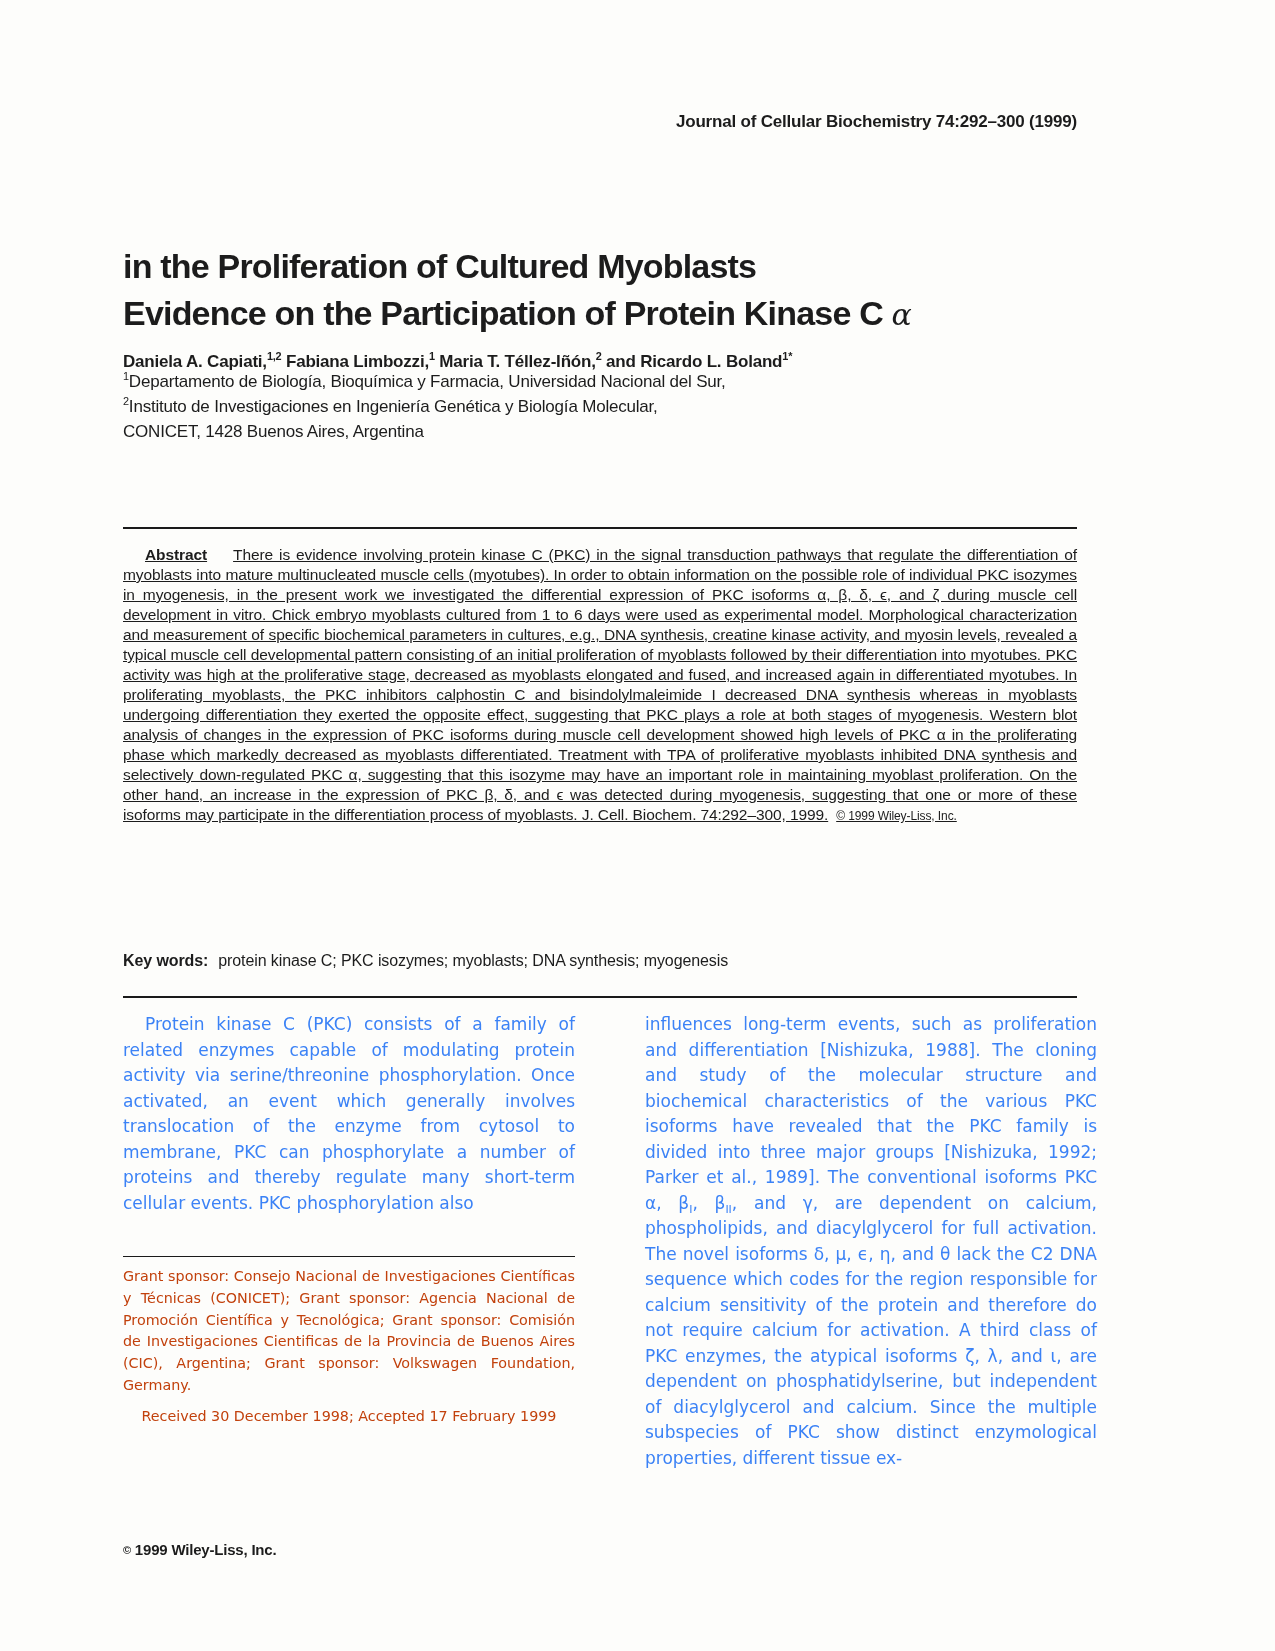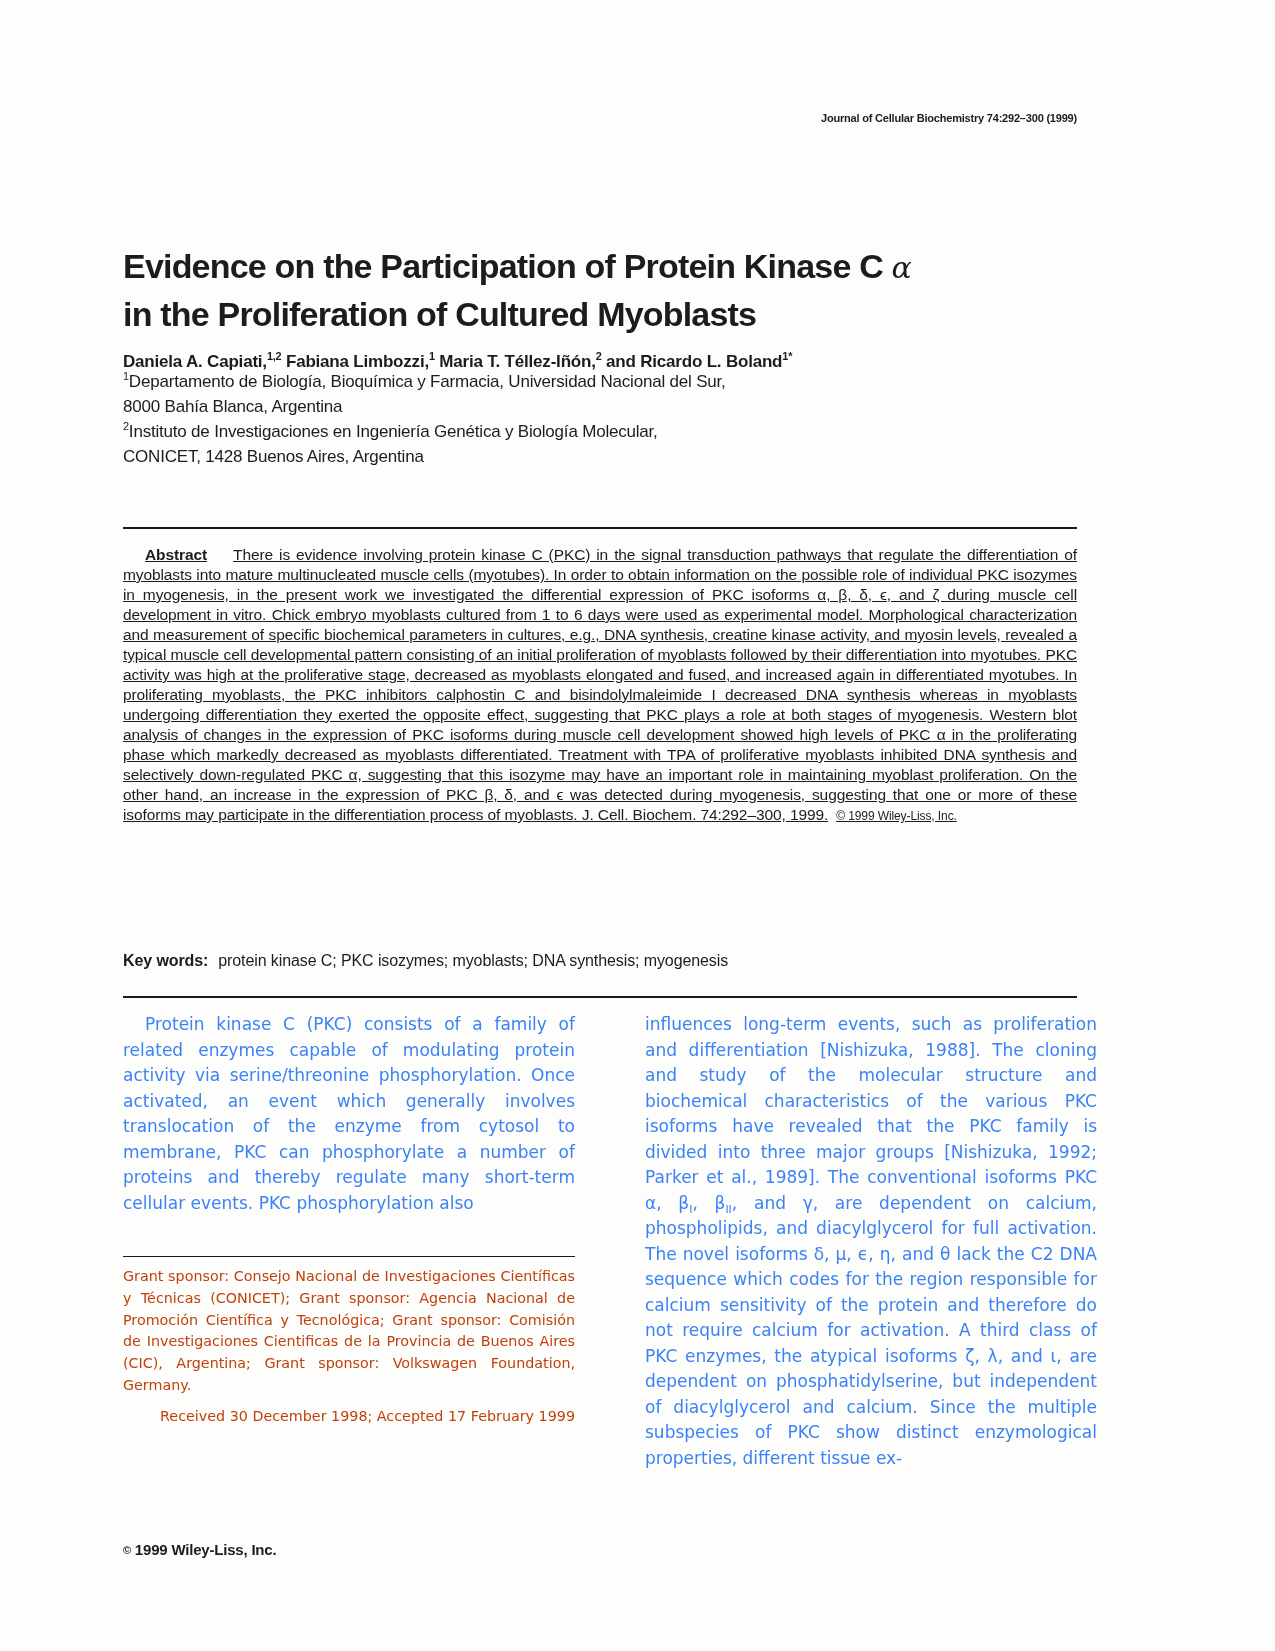--- a/index.html
+++ b/index.html
@@ -10,21 +10,21 @@
     background:#fdfdfb;
     color:#1c1c1c;
     font-family:"Liberation Sans", sans-serif;
     overflow:hidden;
   }
   .abs { position:absolute; }
 
   .journal-header {
     left:123px; top:112px; width:954px;
     text-align:right;
-    font-size:11px; font-weight:bold; letter-spacing:-0.2px;
+    font-size:17px; font-weight:bold; letter-spacing:-0.2px;
   }
 
   .paper-title {
     left:123px; top:243px; width:960px;
     font-size:34px; font-weight:bold; line-height:47px;
     letter-spacing:-0.8px;
   }
   .paper-title .alpha {
     font-family:"DejaVu Serif", serif;
     font-style:italic; font-weight:normal;
@@ -76,45 +76,44 @@
   .col-left p { margin:0; text-indent:22px; }
   .col-right p { margin:0; }
 
   .footnotes {
     left:123px; top:1266px; width:452px;
     font-family:"DejaVu Sans", sans-serif;
     font-size:14.3px; line-height:21.8px;
     text-align:justify; color:#c2410c;
   }
   .footnotes p { margin:0 0 9px 0; }
-  .footnotes p.received { text-align:right; margin-bottom:0; }
+  .footnotes p.received { text-align:center; margin-bottom:0; }
 
   .footer-copyright {
     left:123px; top:1541px; width:500px;
     font-size:15px; font-weight:bold; letter-spacing:-0.2px;
   }
   .footer-copyright .csym { font-size:11px; vertical-align:1px; }
 </style>
 </head>
 <body>
 
 <div class="page">
 
   <div class="abs journal-header">Journal of Cellular Biochemistry 74:292–300 (1999)</div>
 
   <div class="abs paper-title">
+    <div>in the Proliferation of Cultured Myoblasts</div>
     <div><span>Evidence on the Participation of Protein Kinase C </span><span class="alpha">α</span></div>
-    <div>in the Proliferation of Cultured Myoblasts</div>
   </div>
 
   <div class="abs authors"><span>Daniela A. Capiati,</span><sup>1,2</sup><span> Fabiana Limbozzi,</span><sup>1</sup><span> Maria T. Téllez-Iñón,</span><sup>2</sup><span> and Ricardo L. Boland</span><sup>1*</sup></div>
 
   <div class="abs affiliations">
     <div><sup>1</sup><span>Departamento de Biología, Bioquímica y Farmacia, Universidad Nacional del Sur,</span></div>
-    <div>8000 Bahía Blanca, Argentina</div>
     <div><sup>2</sup><span>Instituto de Investigaciones en Ingeniería Genética y Biología Molecular,</span></div>
     <div>CONICET, 1428 Buenos Aires, Argentina</div>
   </div>
 
   <div class="abs rule rule-top"></div>
 
   <div class="abs abstract"><span class="label">Abstract</span><span>There is evidence involving protein kinase C (PKC) in the signal transduction pathways that regulate the differentiation of myoblasts into mature multinucleated muscle cells (myotubes). In order to obtain information on the possible role of individual PKC isozymes in myogenesis, in the present work we investigated the differential expression of PKC isoforms α, β, δ, ϵ, and ζ during muscle cell development in vitro. Chick embryo myoblasts cultured from 1 to 6 days were used as experimental model. Morphological characterization and measurement of specific biochemical parameters in cultures, e.g., DNA synthesis, creatine kinase activity, and myosin levels, revealed a typical muscle cell developmental pattern consisting of an initial proliferation of myoblasts followed by their differentiation into myotubes. PKC activity was high at the proliferative stage, decreased as myoblasts elongated and fused, and increased again in differentiated myotubes. In proliferating myoblasts, the PKC inhibitors calphostin C and bisindolylmaleimide I decreased DNA synthesis whereas in myoblasts undergoing differentiation they exerted the opposite effect, suggesting that PKC plays a role at both stages of myogenesis. Western blot analysis of changes in the expression of PKC isoforms during muscle cell development showed high levels of PKC α in the proliferating phase which markedly decreased as myoblasts differentiated. Treatment with TPA of proliferative myoblasts inhibited DNA synthesis and selectively down-regulated PKC α, suggesting that this isozyme may have an important role in maintaining myoblast proliferation. On the other hand, an increase in the expression of PKC β, δ, and ϵ was detected during myogenesis, suggesting that one or more of these isoforms may participate in the differentiation process of myoblasts. J. Cell. Biochem. 74:292–300, 1999.</span><span class="copyright">© 1999 Wiley-Liss, Inc.</span></div>
 
   <div class="abs keywords"><span class="label">Key words:</span><span>protein kinase C; PKC isozymes; myoblasts; DNA synthesis; myogenesis</span></div>
 

